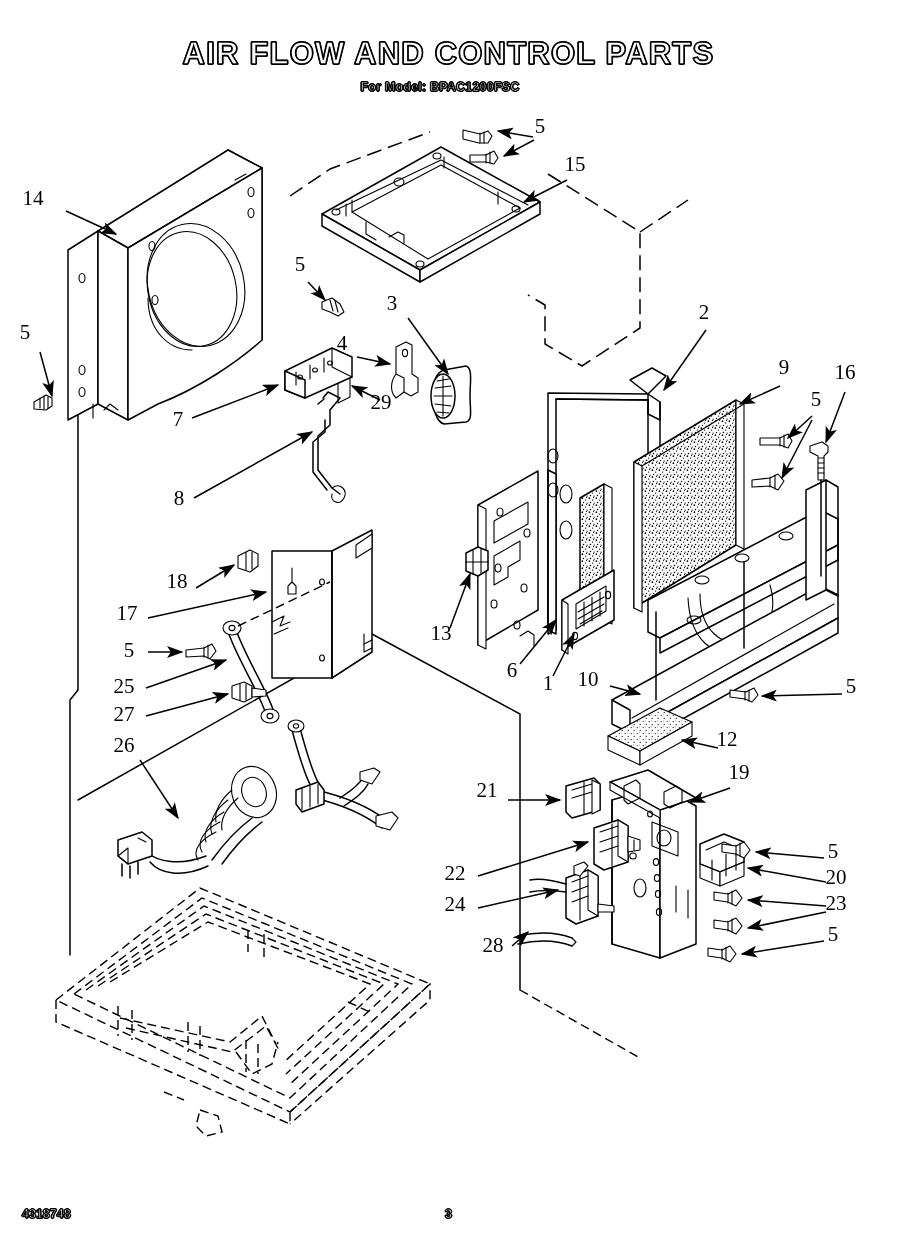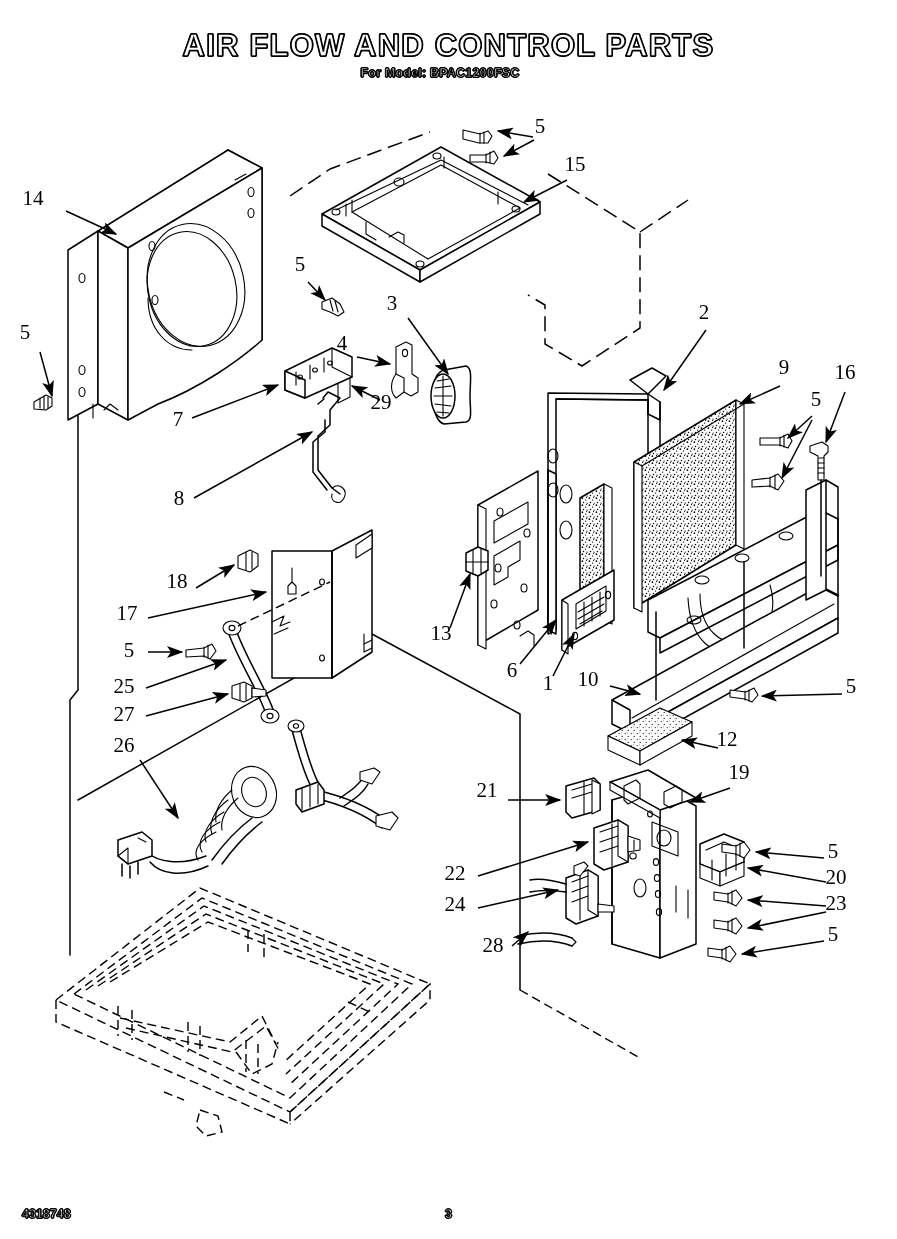--- a/index.html
+++ b/index.html
@@ -10,21 +10,21 @@
   
   .title-block{position:absolute;top:26px;left:0;width:897px;text-align:center;}
   .diagram-title{
     font-family:"Liberation Sans",sans-serif;
     font-size:31px;font-weight:bold;letter-spacing:1.2px;
     color:#ffffff;
     -webkit-text-stroke:1.4px #000;
     text-shadow:
       -1px 0 #000, 1px 0 #000, 0 -1px #000, 0 1px #000;
     line-height:1;
-    margin:4px;
+    margin:12px;
   }
   .diagram-subtitle{
     font-family:"Liberation Sans",sans-serif;
     font-size:12.5px;font-weight:bold;letter-spacing:0.2px;
     color:#ffffff;
     -webkit-text-stroke:1.1px #000;
     text-shadow:-1px 0 #000, 1px 0 #000, 0 -1px #000, 0 1px #000;
     margin:6px 17px 0 0;line-height:1;
   }
 

